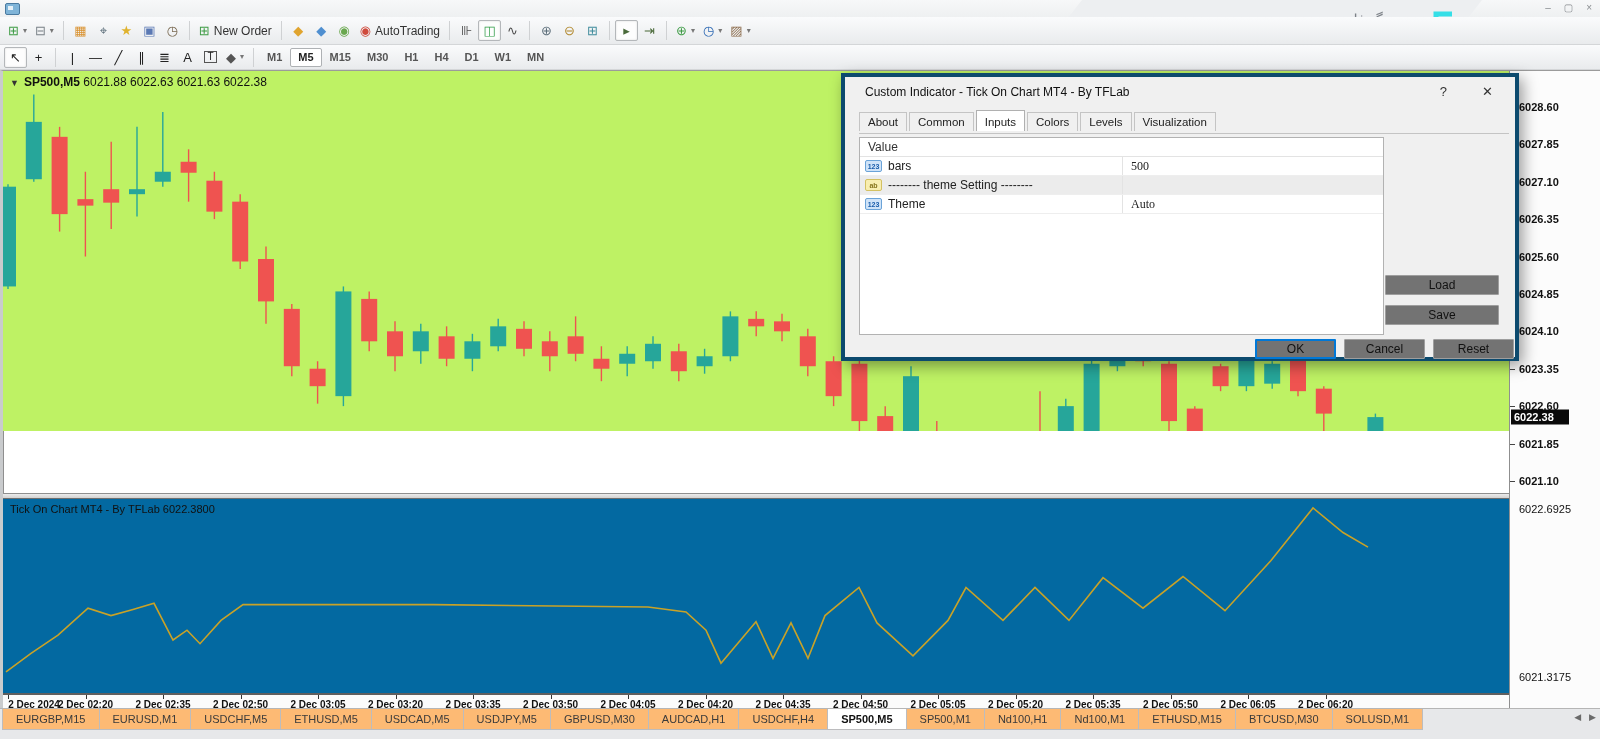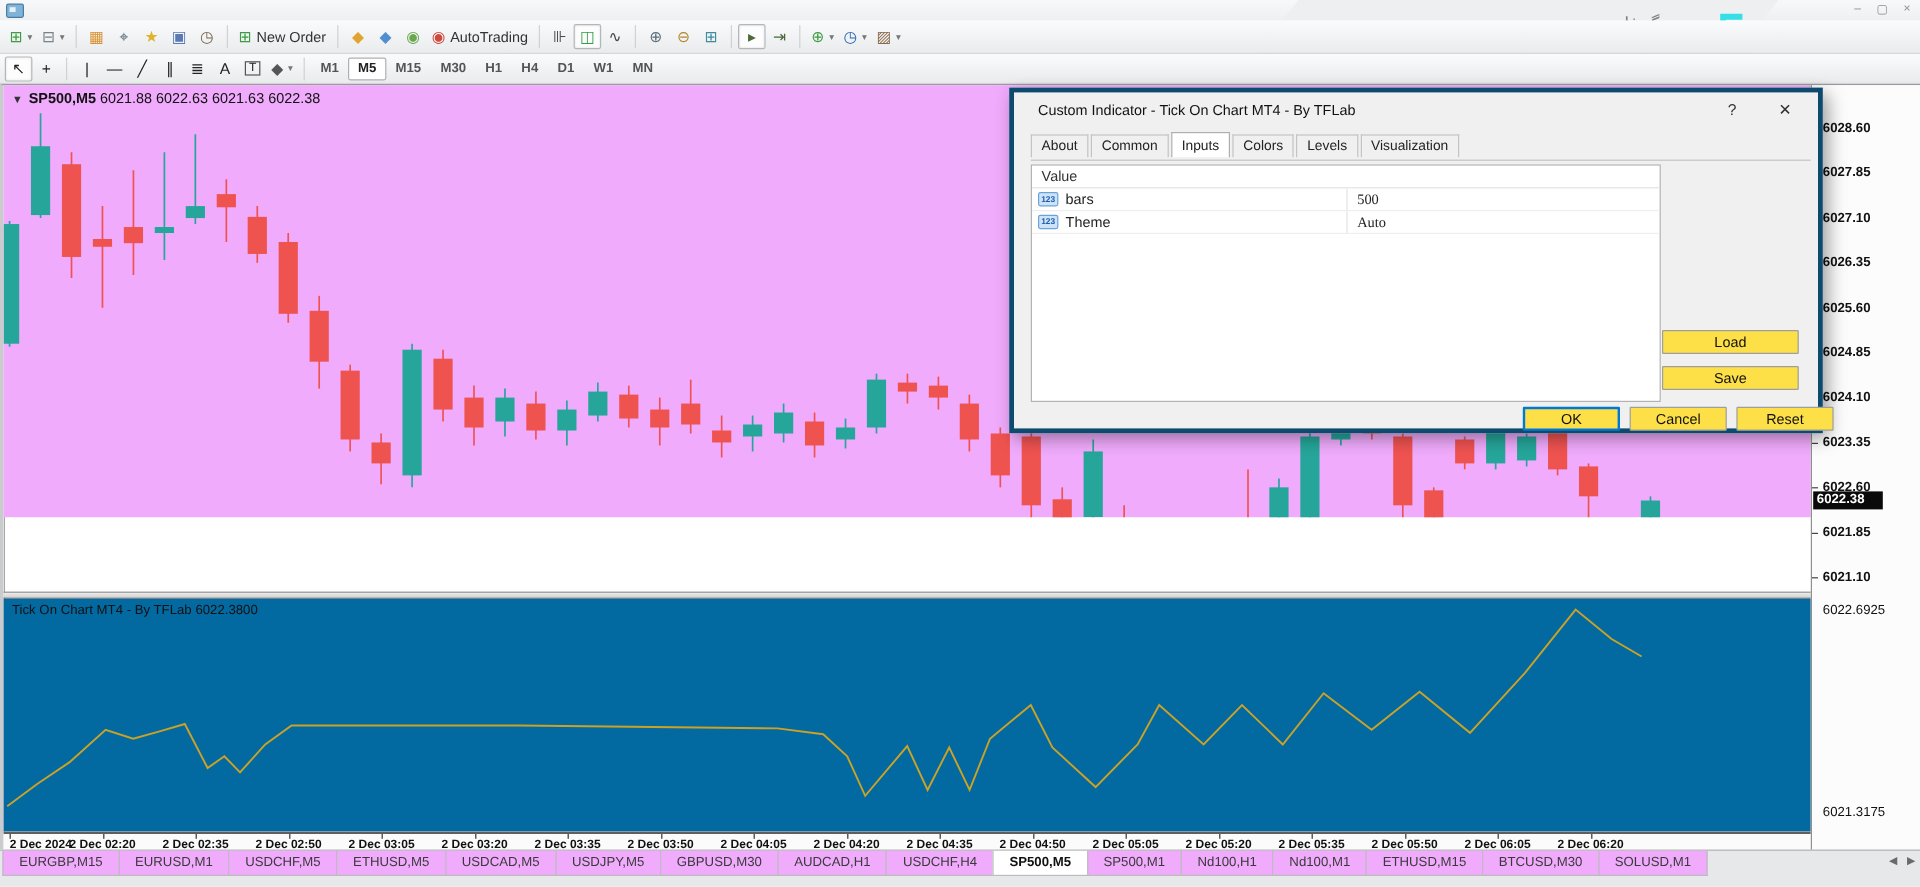--- a/index.html
+++ b/index.html
@@ -42,21 +42,21 @@
   .mag::after { content:""; position:absolute; width:6px; height:2px; background:#4a5a7c; transform:rotate(45deg);
                 right:-5px; bottom:-2px; }
   .chat { width:16px; height:12px; border:2px solid #8a8e92; border-radius:3px; position:relative; }
   .chat::after { content:""; position:absolute; left:2px; bottom:-5px; border:3px solid transparent; border-top-color:#8a8e92; }
   .badge { position:absolute; top:-7px; right:-8px; width:13px; height:13px; background:#e53935; color:#fff;
            font-size:9px; font-weight:700; border-radius:50%; display:flex; align-items:center; justify-content:center; }
 
   
   .workspace { position:absolute; top:70px; left:0; width:1600px; height:638px; background:#fff;
                border-top:1px solid #9b9b9b; border-left:3px solid #c9cbcd; box-shadow:inset 1px 0 0 #8f8f8f; }
-  .main-plot { position:absolute; top:0; left:0; width:1506px; height:360px; background:#f0abfc; overflow:hidden;text-decoration:underline; }
+  .main-plot { position:absolute; top:0; left:0; width:1506px; height:360px; background:#bef264; overflow:hidden;text-decoration:underline; }
   .chart-title { position:absolute; top:4px; left:7px; font-size:12px; color:#111; z-index:3; }
   .chart-title .sym { font-weight:700; }
   .collapse { font-size:9px; color:#333; margin-right:5px; }
   .splitter { position:absolute; top:422px; left:0; width:1506px; height:6px;
               background:linear-gradient(#ececec,#d2d2d2); border-top:1px solid #8f8f8f; border-bottom:1px solid #6f6f6f; }
   .ind-plot { position:absolute; top:428px; left:0; width:1506px; height:194px; background:#0369a1; overflow:hidden; }
   .ind-title { position:absolute; top:4px; left:7px; font-size:11px; color:#111; z-index:3; }
   .time-axis { position:absolute; top:622px; left:0; width:1506px; height:16px; background:#fbfbfb;
                border-top:2px solid #5f5f5f; }
   .t-tick { position:absolute; top:0; width:1px; height:4px; background:#333; }
@@ -88,33 +88,33 @@
   .dt-col2 { flex:1; }
   .dt-row { display:flex; height:19px; border-bottom:1px solid #eee; align-items:center; }
   .dt-row.shade { background:#ececec; }
   .dt-name { width:263px; display:flex; align-items:center; gap:6px; padding-left:5px; height:100%;
              border-right:1px solid #e3e3e3; }
   .dt-val { flex:1; padding-left:8px;font-family:Liberation Serif, serif; }
   .vicon { width:17px; height:12px; font-size:7px; font-weight:700; display:flex; align-items:center;
            justify-content:center; border-radius:2px; }
   .vicon.num { background:#cfe3f8; border:1px solid #6ba3d8; color:#1a5dab; }
   .vicon.str { background:#f8eeb0; border:1px solid #d4c162; color:#86741c; }
-  .btn { position:absolute; height:20px; background:#fde047; border:1px solid #9e9e9e; font-size:12px; color:#111;
-         display:flex; align-items:center; justify-content:center; border-radius:1px;margin-left:14px; }
+  .btn { position:absolute; height:20px; background:#737373; border:1px solid #9e9e9e; font-size:12px; color:#111;
+         display:flex; align-items:center; justify-content:center; border-radius:1px; }
   .btn-load { top:198px; right:16px; width:114px; }
   .btn-save { top:228px; right:16px; width:114px; }
   .btn-ok { top:262px; left:410px; width:81px; border:2px solid #0078d7; }
   .btn-cancel { top:262px; left:499px; width:81px; }
   .btn-reset { top:262px; left:588px; width:81px; }
 
   
   .tabsbar { position:absolute; top:708px; left:0; width:1600px; height:31px; background:#e7e8ea;
              border-top:1px solid #b5b5b5; }
   .tabs { display:flex; height:21px; padding-left:2px; }
-  .tab { display:flex; align-items:center; padding:0 13px; font-size:11px; color:#3a3a3a; background:#f0abfc;
+  .tab { display:flex; align-items:center; padding:0 13px; font-size:11px; color:#3a3a3a; background:#fdba74;
          border:1px solid #bcbcbe; border-top:none; margin-right:-1px; white-space:nowrap; }
   .tab.active { background:#fff; font-weight:700; color:#111; }
   .tab-scroll { position:absolute; right:4px; top:3px; display:flex; gap:8px; font-size:9px; color:#6a6a6a; }
 </style>
 </head>
 <body>
 
 <div class="app">
 
   <div class="menubar">
@@ -487,20 +487,27 @@
           <div class="dt-col2">Value</div>
         </div>
         <div id="dlg-rows">
             <div class="dt-row">
               <div class="dt-name">
                 <span class="vicon num">123</span>
                 <span>bars</span>
               </div>
               <div class="dt-val">500</div>
             </div>
+            <div class="dt-row shade">
+              <div class="dt-name">
+                <span class="vicon str">ab</span>
+                <span>-------- theme Setting --------</span>
+              </div>
+              <div class="dt-val"></div>
+            </div>
             <div class="dt-row">
               <div class="dt-name">
                 <span class="vicon num">123</span>
                 <span>Theme</span>
               </div>
               <div class="dt-val">Auto</div>
             </div>
           </div>
       </div>
       <div class="btn btn-load">Load</div>

